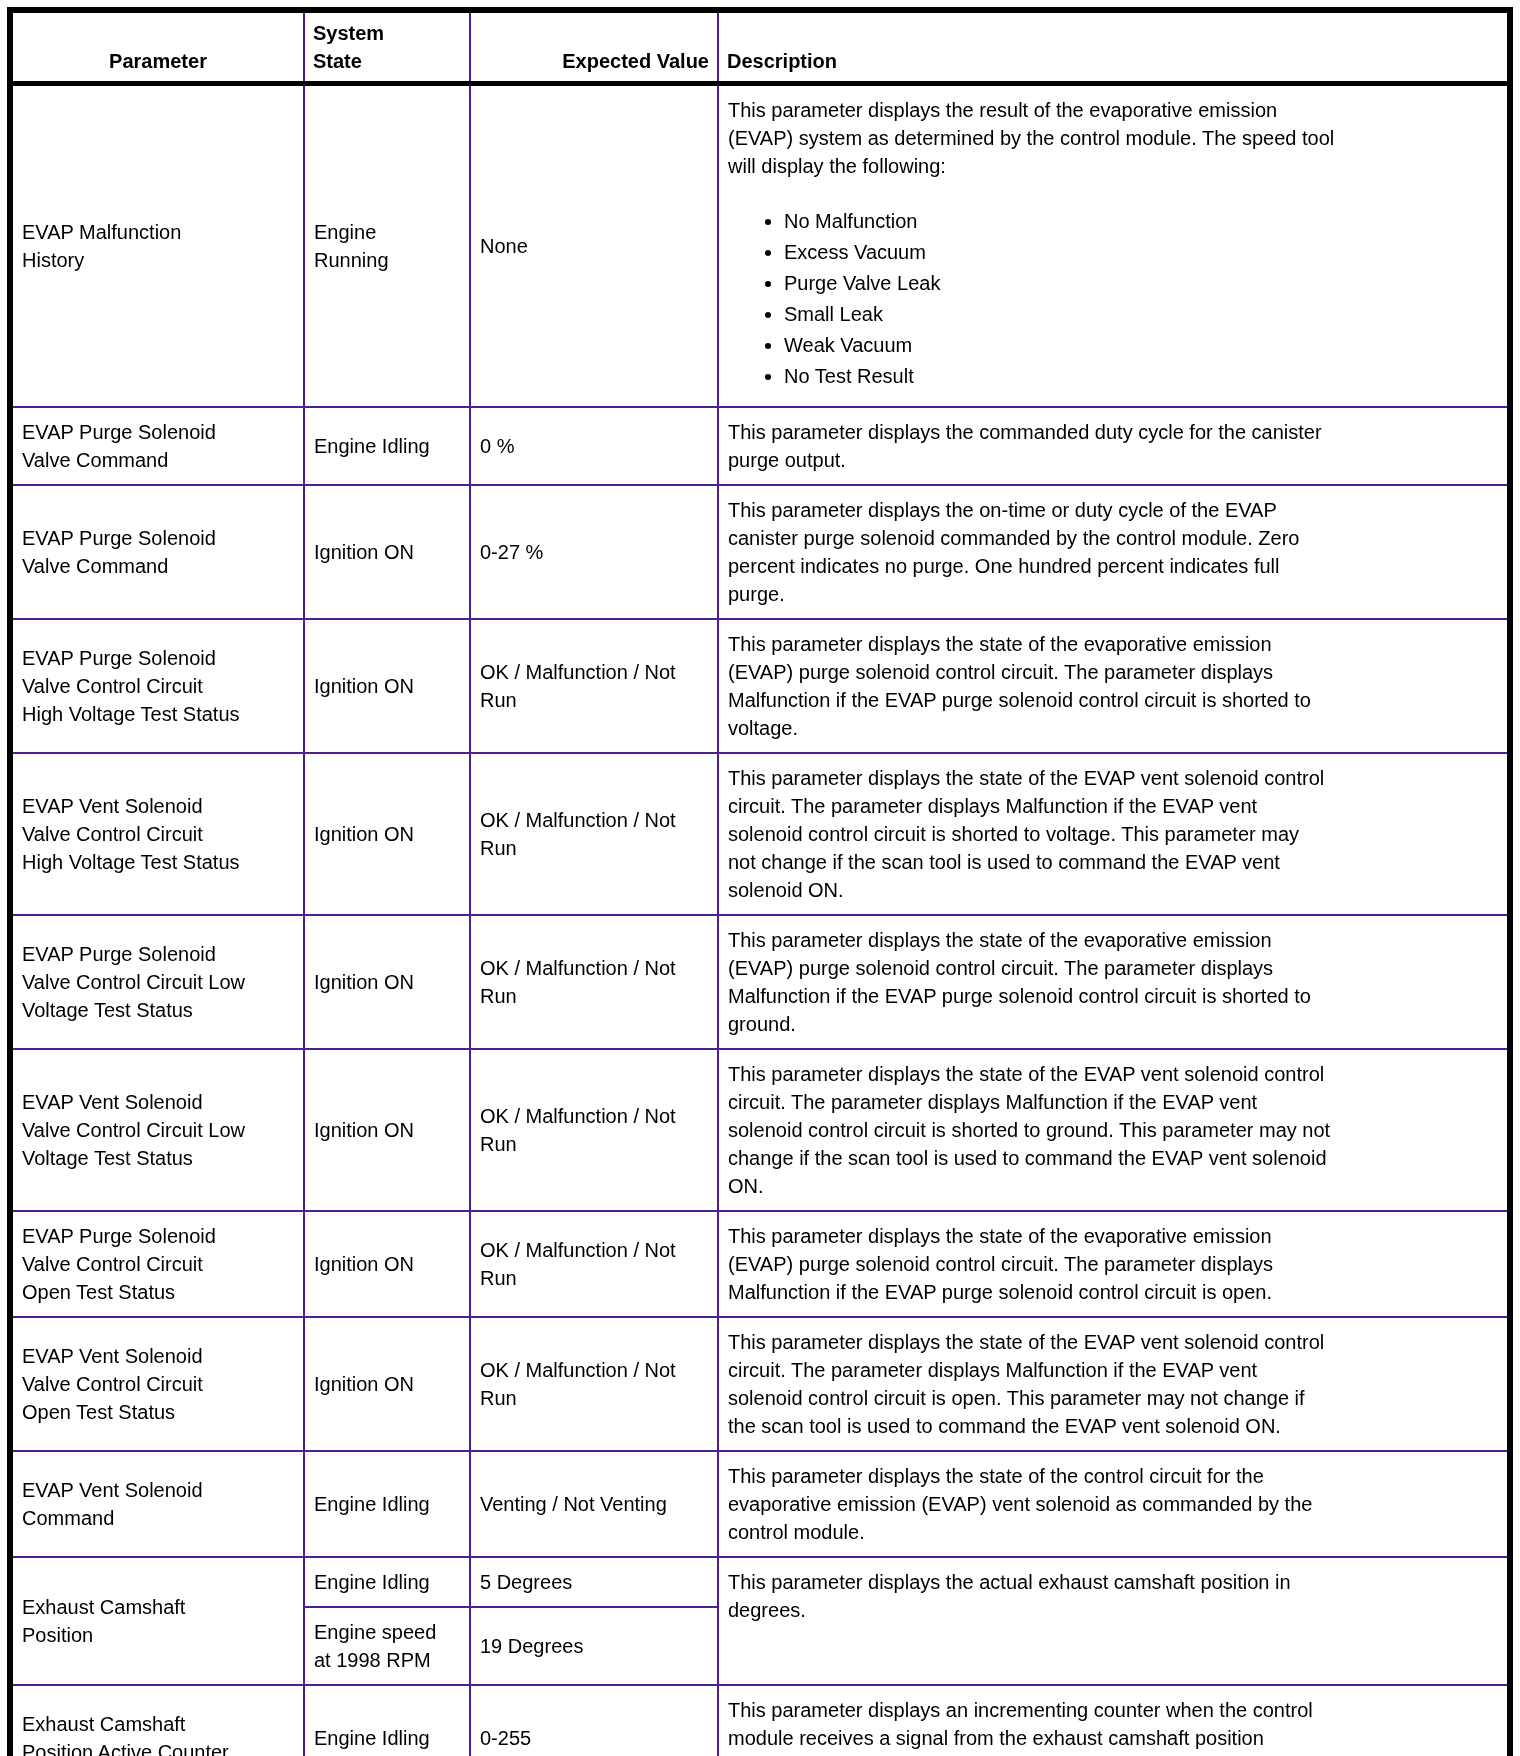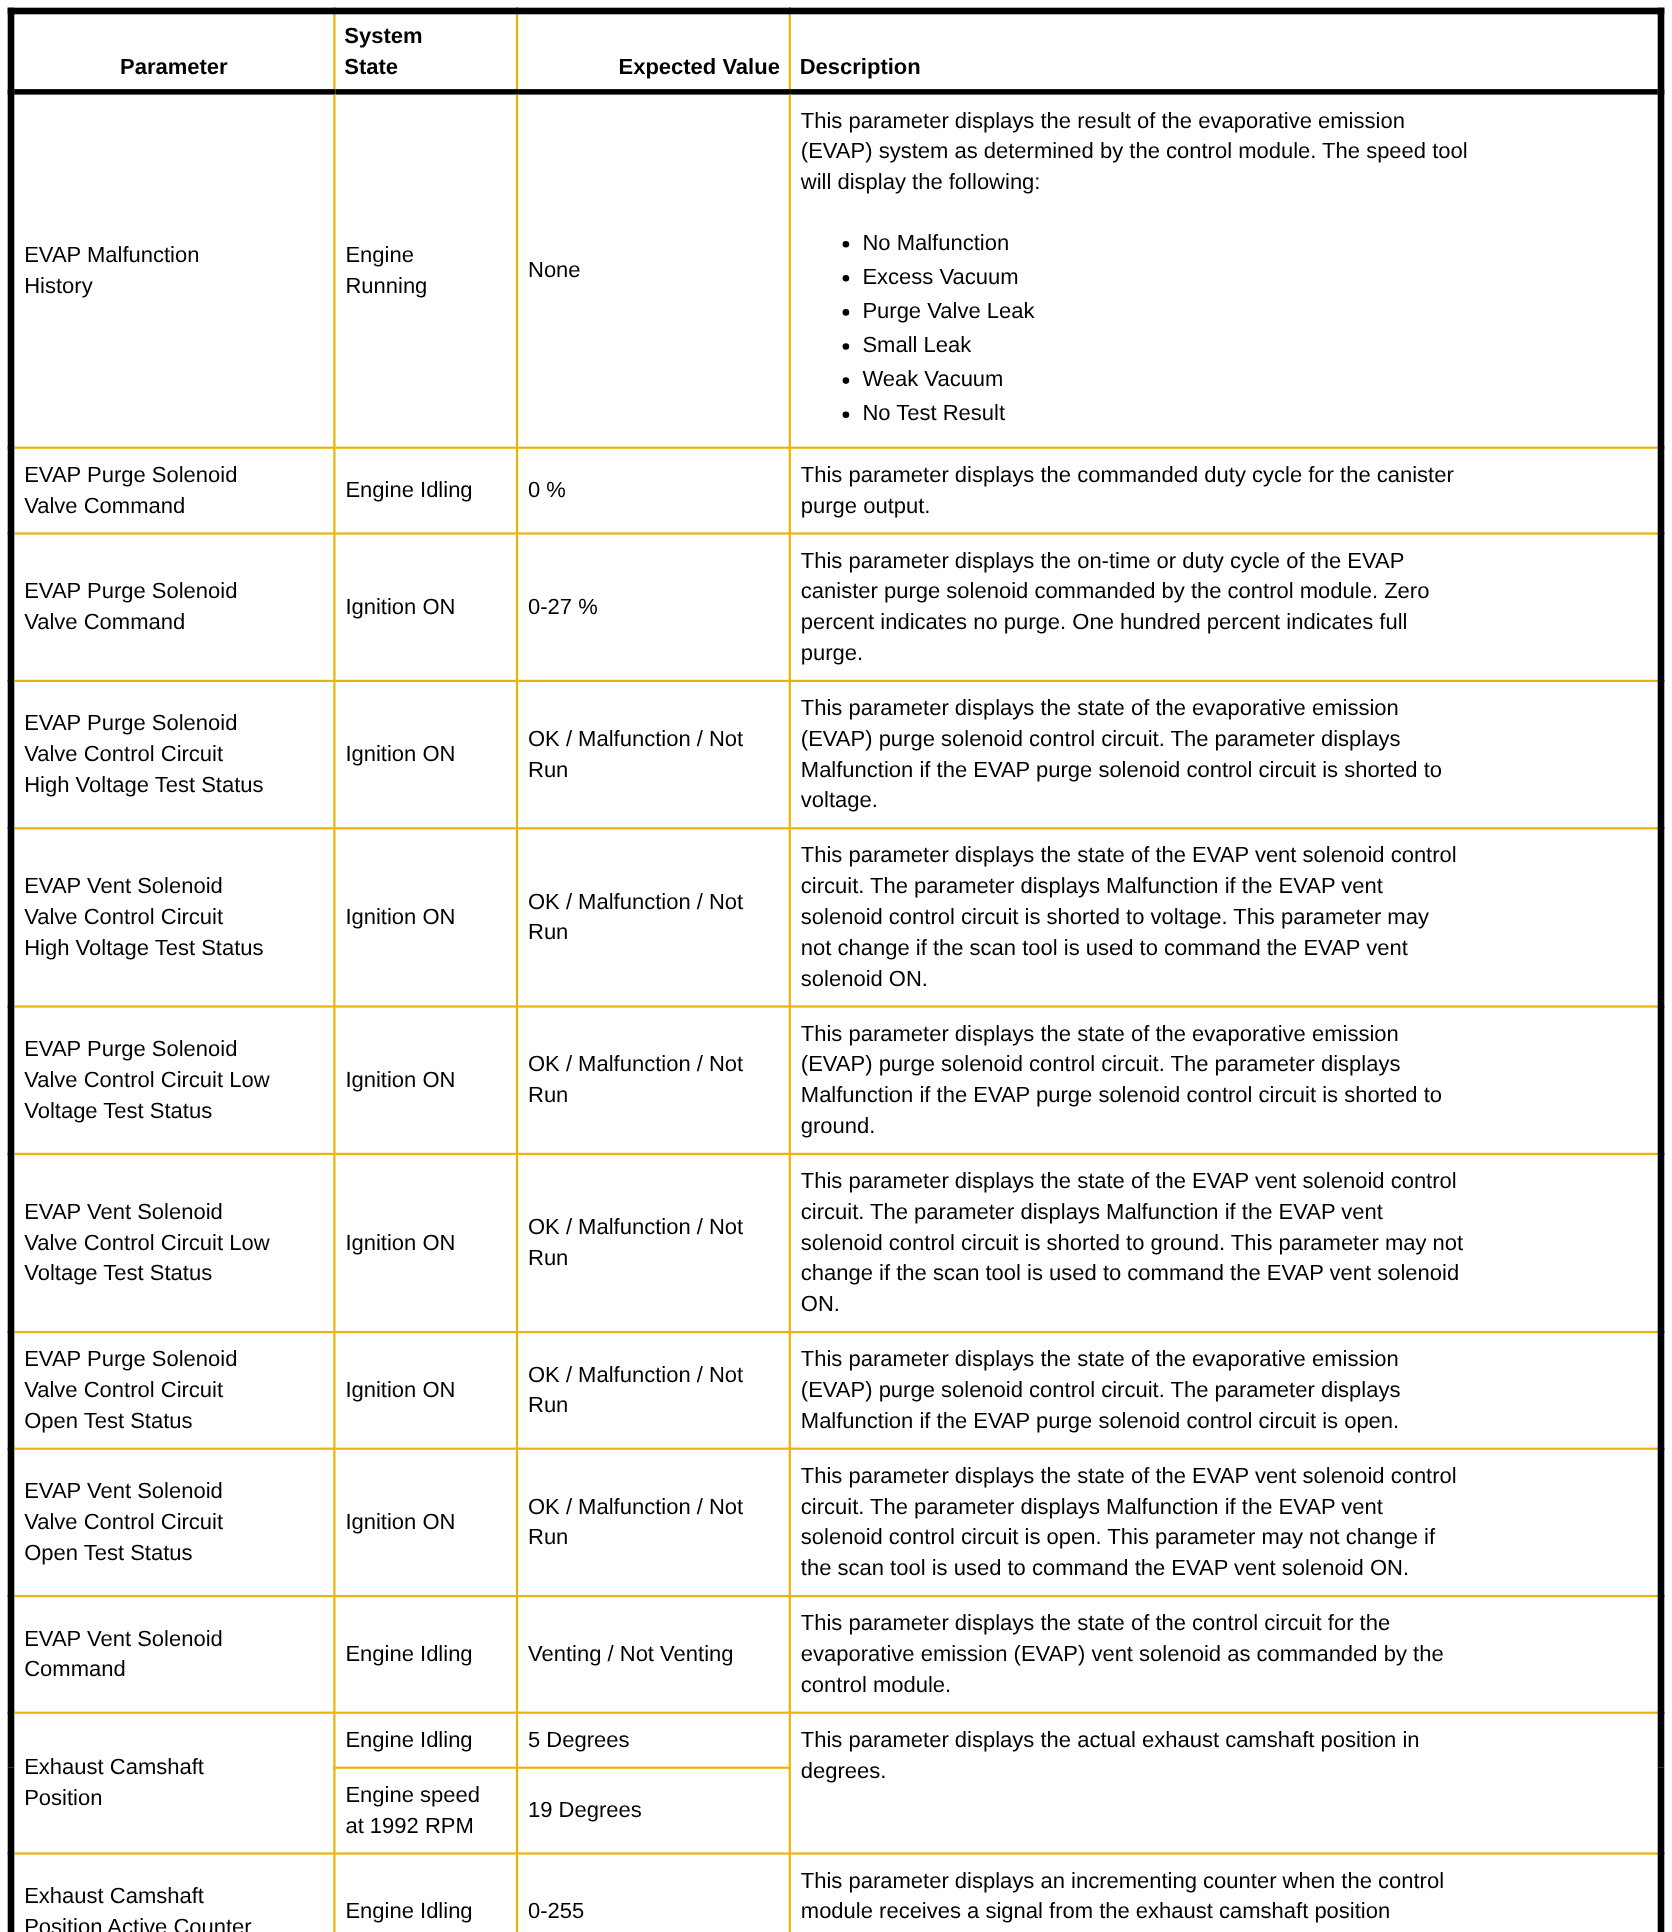--- a/index.html
+++ b/index.html
@@ -21,21 +21,21 @@
     border-collapse: collapse;
     table-layout: fixed;
     border: 6px solid #000;
   }
   col.c-param    { width: 294px; }
   col.c-state    { width: 166px; }
   col.c-expected { width: 248px; }
   col.c-desc     { width: auto;  }
 
   th, td {
-    border: 2px solid #eab308;
+    border: 2px solid #4c1d95;
     font-size: 20px;
     line-height: 28px;
     color: #000;
     overflow: hidden;
   }
   thead th {
     border-bottom: 5px solid #000;
     font-weight: bold;
     vertical-align: bottom;
     padding: 6px 8px;
@@ -219,21 +219,21 @@
       <tr>
         <td rowspan="2"><span class="pre">Exhaust Camshaft
 Position</span></td>
         <td><span class="pre">Engine Idling</span></td>
         <td><span class="pre">5 Degrees</span></td>
         <td rowspan="2" class="va-top"><span class="pre">This parameter displays the actual exhaust camshaft position in
 degrees.</span></td>
       </tr>
       <tr>
         <td><span class="pre">Engine speed
-at 1992 RPM</span></td>
+at 1998 RPM</span></td>
         <td><span class="pre">19 Degrees</span></td>
       </tr>
 
       <tr>
         <td><span class="pre">Exhaust Camshaft
 Position Active Counter</span></td>
         <td><span class="pre">Engine Idling</span></td>
         <td><span class="pre">0-255</span></td>
         <td><span class="pre">This parameter displays an incrementing counter when the control
 module receives a signal from the exhaust camshaft position

